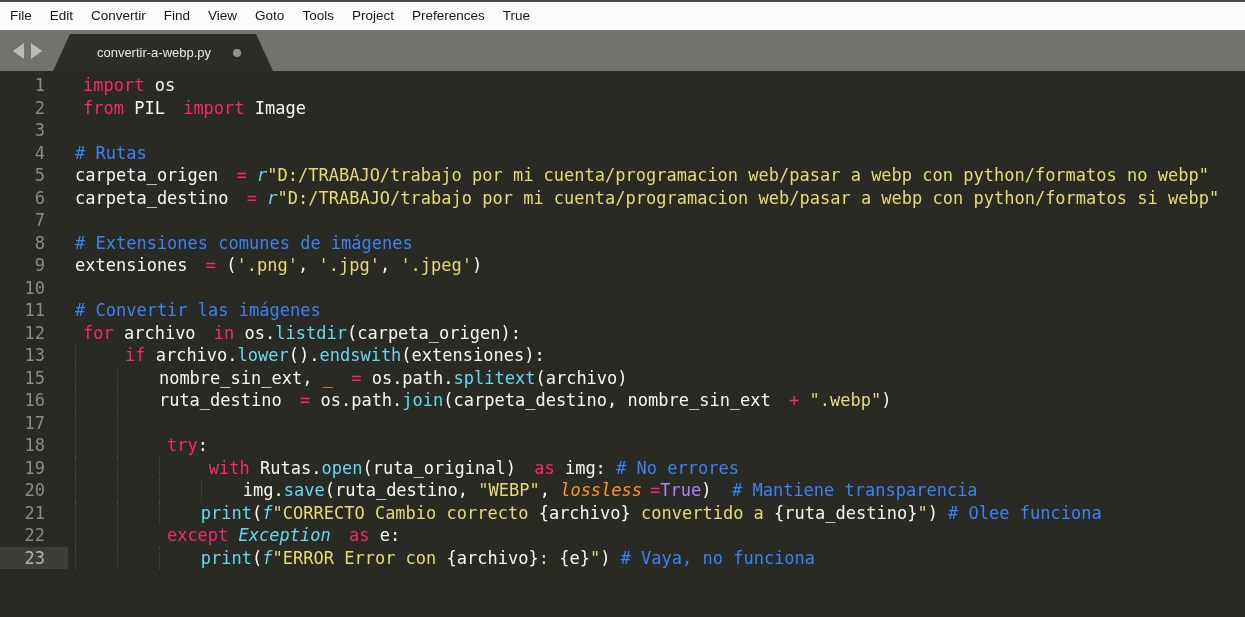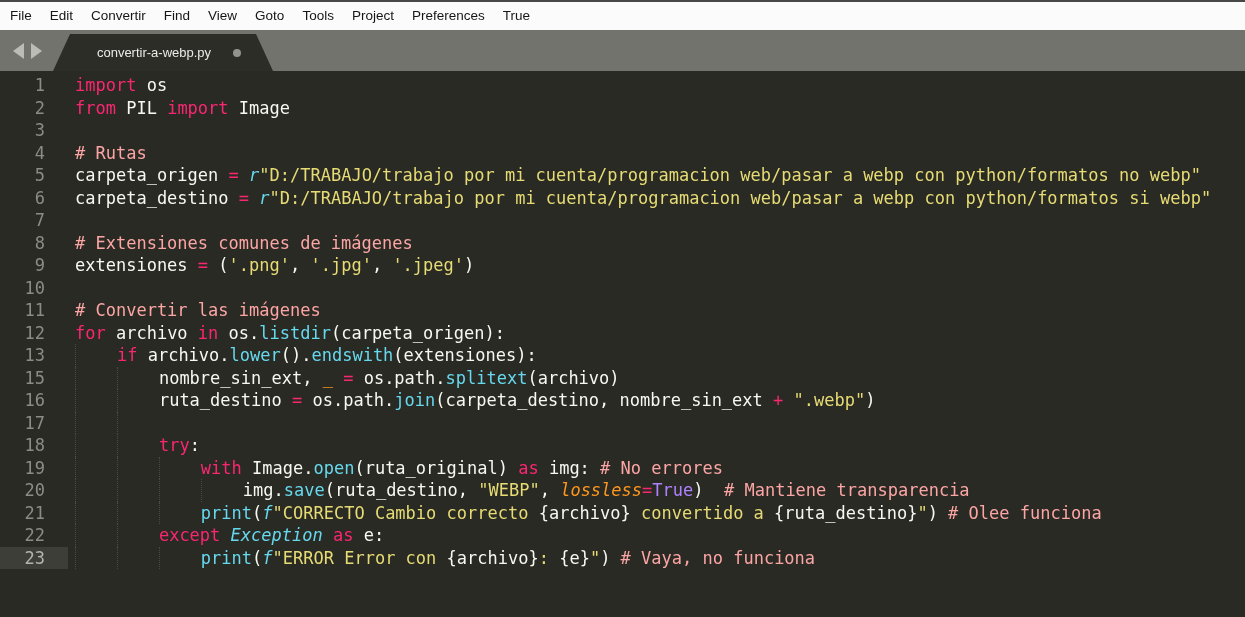--- a/index.html
+++ b/index.html
@@ -21,24 +21,24 @@
   .tab-dot{width:8px;height:8px;border-radius:50%;background:#93938d;margin-left:22px;}
   
   .editor{position:absolute;top:71px;left:0;right:0;bottom:0;background:#2a2a24;
           font-family:"DejaVu Sans Mono","Liberation Mono",monospace;font-size:17px;padding-top:3px;}
   .line{height:22.5px;line-height:22.5px;display:flex;}
   .gutter{width:45px;flex:0 0 45px;text-align:right;color:#8c8c86;padding-right:23px;box-sizing:content-box;}
   .gutter.current{background:#3e3e38;color:#b4b4ad;}
   .code{white-space:pre;flex:1;color:#f8f8f2;padding-left:7px;}
   .iu{display:inline-block;border-left:1px dotted #4b4b44;}
   .tk-w{color:#f8f8f2;}
-  .tk-k{color:#f92672;}
+  .tk-k{color:#f92672;margin-left:8px;}
   .tk-f{color:#66d9ef;}
   .tk-s{color:#e6db74;}
-  .tk-c{color:#fca5a5;}
+  .tk-c{color:#3b82f6;}
   .tk-ic{color:#66d9ef;font-style:italic;}
   .tk-cc{color:#66d9ef;font-style:italic;}
   .tk-o{color:#fd971f;}
   .tk-oi{color:#fd971f;font-style:italic;}
   .tk-p{color:#ae81ff;text-align:center;}
 </style>
 </head>
 <body>
 
 <div class="window">
@@ -133,21 +133,21 @@
         <div class="line">
           <div class="gutter">17</div>
           <div class="code"><span class="iu">    </span><span class="iu">    </span></div>
         </div>
         <div class="line">
           <div class="gutter">18</div>
           <div class="code"><span class="iu">    </span><span class="iu">    </span><span class="tk-k">try</span><span class="tk-w">:</span></div>
         </div>
         <div class="line">
           <div class="gutter">19</div>
-          <div class="code"><span class="iu">    </span><span class="iu">    </span><span class="iu">    </span><span class="tk-k">with</span><span class="tk-w"> Image.</span><span class="tk-f">open</span><span class="tk-w">(ruta_original) </span><span class="tk-k">as</span><span class="tk-w"> img: </span><span class="tk-c"># No errores</span></div>
+          <div class="code"><span class="iu">    </span><span class="iu">    </span><span class="iu">    </span><span class="tk-k">with</span><span class="tk-w"> Rutas.</span><span class="tk-f">open</span><span class="tk-w">(ruta_original) </span><span class="tk-k">as</span><span class="tk-w"> img: </span><span class="tk-c"># No errores</span></div>
         </div>
         <div class="line">
           <div class="gutter">20</div>
           <div class="code"><span class="iu">    </span><span class="iu">    </span><span class="iu">    </span><span class="iu">    </span><span class="tk-w">img.</span><span class="tk-f">save</span><span class="tk-w">(ruta_destino, </span><span class="tk-s">"WEBP"</span><span class="tk-w">, </span><span class="tk-oi">lossless</span><span class="tk-k">=</span><span class="tk-p">True</span><span class="tk-w">)  </span><span class="tk-c"># Mantiene transparencia</span></div>
         </div>
         <div class="line">
           <div class="gutter">21</div>
           <div class="code"><span class="iu">    </span><span class="iu">    </span><span class="iu">    </span><span class="tk-f">print</span><span class="tk-w">(</span><span class="tk-ic">f</span><span class="tk-s">"CORRECTO Cambio correcto </span><span class="tk-w">{archivo}</span><span class="tk-s"> convertido a </span><span class="tk-w">{ruta_destino}</span><span class="tk-s">"</span><span class="tk-w">) </span><span class="tk-c"># Olee funciona</span></div>
         </div>
         <div class="line">

